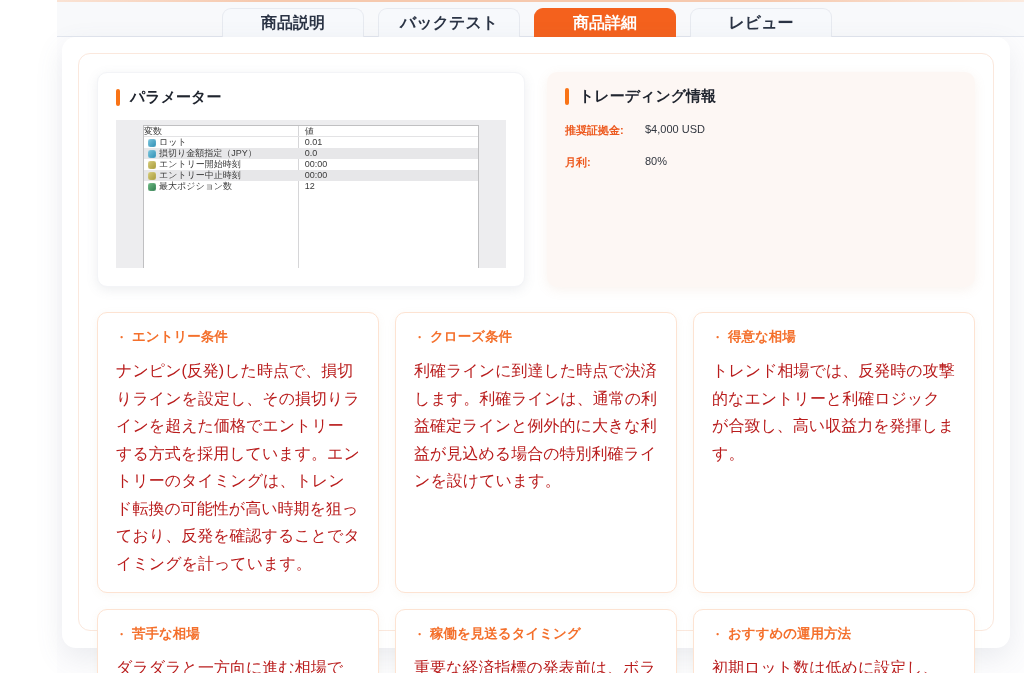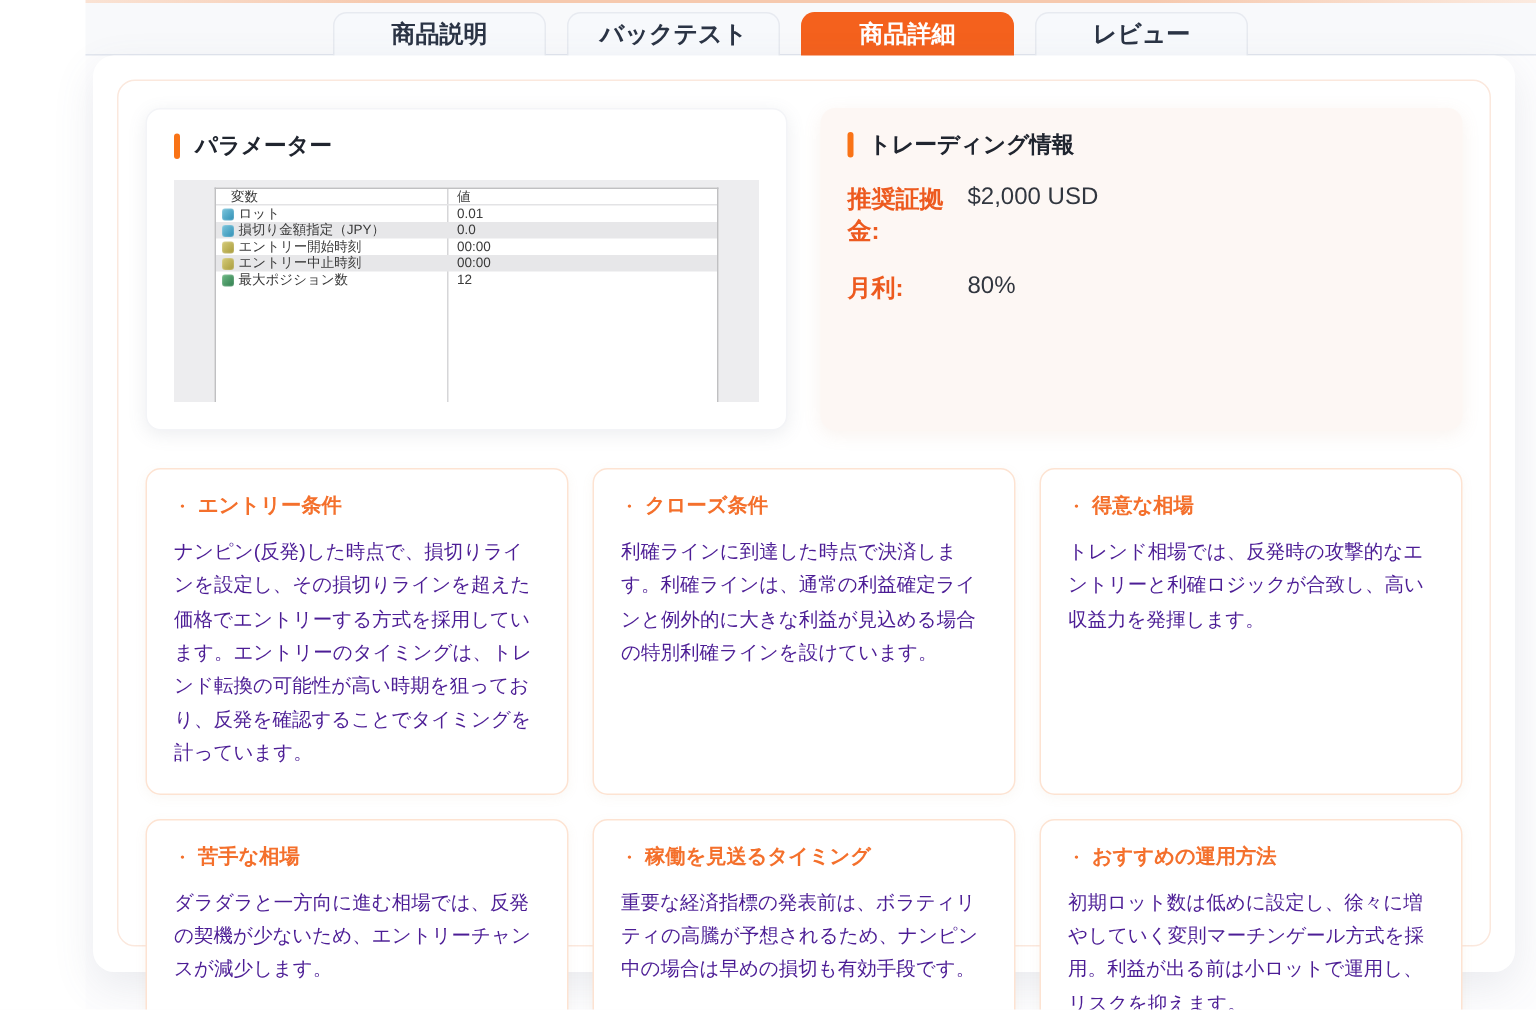--- a/index.html
+++ b/index.html
@@ -46,45 +46,45 @@
 
   
   .shot { margin-top:13px; height:148px; background:#ededef; padding:5px 27px 0 27px; }
   .mt-table { position:relative; background:#ffffff; border:1px solid #c0c0c2;
     border-bottom:none; height:100%; font-size:9px; color:#3a3a3a; overflow:hidden; }
   .mt-divider { position:absolute; top:0; bottom:0; left:46%; width:1px; background:#d6d6d8; }
   .mt-row { position:relative; height:11px; line-height:11px; display:flex; align-items:center; }
   .mt-row.alt { background:#e7e7e9; }
   .mt-row.header { border-bottom:1px solid #e3e3e5; }
   .mt-name { padding-left:4px; display:flex; align-items:center; gap:3px; white-space:nowrap; overflow:hidden; width:46%; }
-  .mt-name.head { padding-left:10px; }
+  .mt-name.head { padding-left:0; }
   .mt-val { padding-left:7px; white-space:nowrap; }
   .picon { width:8px; height:8px; border-radius:2px; flex:0 0 auto;
     box-shadow: inset 0 0 1px rgba(255,255,255,0.8); }
   .picon.double { background:linear-gradient(135deg,#7cc6dd,#2f8fb5); }
   .picon.string { background:linear-gradient(135deg,#d6cc7a,#a89b3a); }
   .picon.integer { background:linear-gradient(135deg,#6fba85,#2f7d4e); }
 
   
-  .trow { display:flex; margin-top:17px; font-size:16px; }
+  .trow { display:flex; margin-top:17px; font-size:11px; }
   .tlabel { width:80px; color:#ed5a1f; font-weight:bold; flex:0 0 auto; }
   .tvalue { color:#31363f; }
   .note { margin-top:19px; background:#fcece4; border-left:3px solid #f29465;
     border-radius:8px; padding:10px 14px 11px 14px;
     font-size:12.5px; color:#6a5c52; line-height:1.68; }
 
   
   .cards { display:grid; grid-template-columns:repeat(3,1fr); gap:16px; margin-top:25px; }
   .card { background:#ffffff; border:1px solid #fde3d2; border-radius:10px;
     padding:15px 18px; box-shadow:0 2px 8px rgba(190,150,115,0.07); }
   .card.tall { min-height:171px; }
   .card.short { min-height:116px; }
   .card-title { color:#f4702c; font-weight:bold; font-size:13.5px; display:flex; gap:5px; align-items:baseline; }
   .bullet { font-size:11px; }
-  .card-body { margin-top:11px; font-size:13px; color:#4c1d95; line-height:1.72; }
+  .card-body { margin-top:11px; font-size:16px; color:#b91c1c; line-height:1.72; }
 </style>
 </head>
 <body>
 
 <div class="top-line"></div>
 <div class="left-col"></div>
 <div class="header-strip"></div>
 
 <div class="tabs">
   <div class="tab">商品説明</div>
@@ -149,21 +149,21 @@
         </div>
       </div>
 
       <div class="panel trading">
         <div class="ptitle">
           <span class="pbar"></span>
           <span>トレーディング情報</span>
         </div>
         <div class="trow">
           <span class="tlabel">推奨証拠金:</span>
-          <span class="tvalue">$2,000 USD</span>
+          <span class="tvalue">$4,000 USD</span>
         </div>
         <div class="trow">
           <span class="tlabel">月利:</span>
           <span class="tvalue">80%</span>
         </div>
       </div>
     </div>
 
     <div class="cards">
       <div class="card tall">

